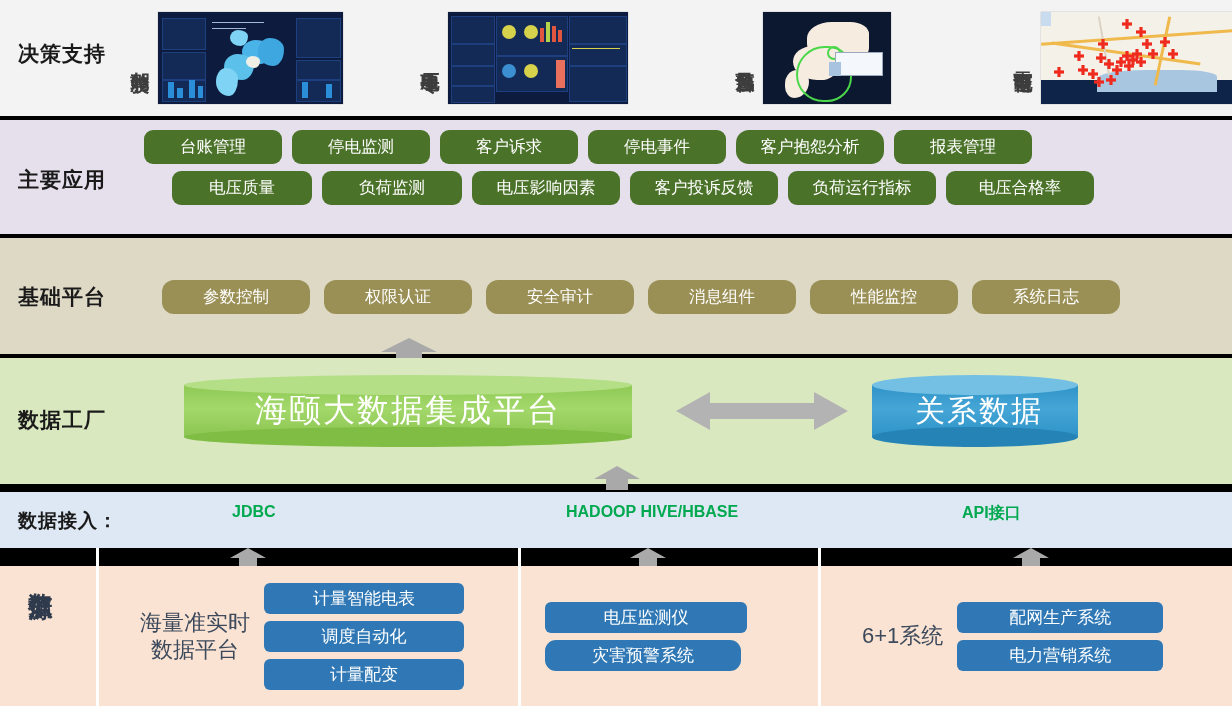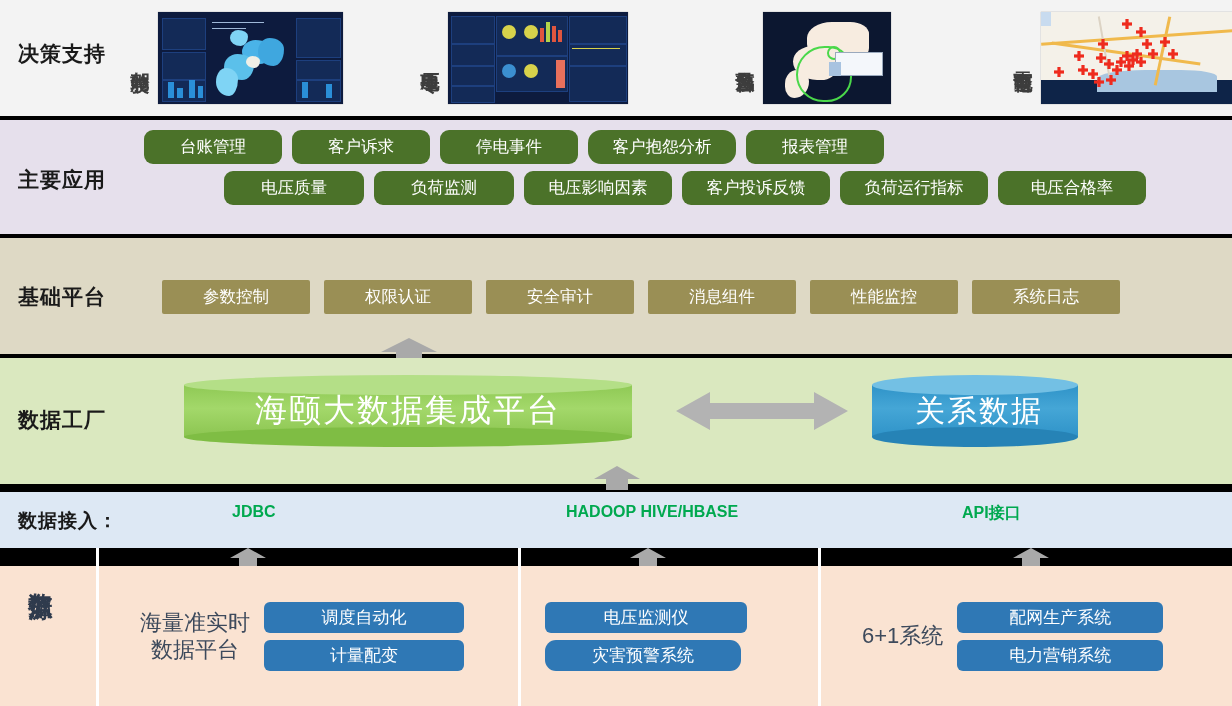--- a/index.html
+++ b/index.html
@@ -42,27 +42,27 @@
   #row-apps{top:120px;height:114px;background:#e6e0ec;}
   #row-apps .band-label{left:18px;top:46px;font-size:21px;letter-spacing:1px;}
   .pill-rows{position:absolute;left:144px;top:10px;width:1080px;}
   .pill-row{display:flex;gap:10px;margin-bottom:7px;}
   .pill{
     border-radius:9px;color:#fff;font-size:16.5px;
     display:flex;align-items:center;justify-content:center;
     height:34px;padding:0 14px;box-sizing:border-box;white-space:nowrap;
   }
   .pill-green{background:#4b7229;}
-  .pill-row.indent{margin-left:52px;padding-left:28px;}
+  .pill-row.indent{padding-left:28px;}
 
   
   #row-base{top:238px;height:116px;background:#ded9c5;}
   #row-base .band-label{left:18px;top:45px;font-size:21px;letter-spacing:1px;}
   .base-pills{position:absolute;left:162px;top:42px;display:flex;gap:14px;}
-  .pill-olive{background:#9a8f55;border-radius:2px;height:34px;font-size:16.5px;padding:0 20px;}
+  .pill-olive{background:#9a8f55;border-radius:12px;height:34px;font-size:16.5px;padding:0 20px;}
 
   
   #row-factory{top:358px;height:126px;background:#dae8bf;}
   #row-factory .band-label{left:18px;top:48px;font-size:21px;letter-spacing:1px;}
   .cyl{position:absolute;color:#fff;display:flex;align-items:center;justify-content:center;}
   .cyl .cyl-body{position:absolute;left:0;top:10px;width:100%;height:calc(100% - 20px);}
   .cyl .cyl-top{position:absolute;left:0;top:0;width:100%;height:20px;border-radius:50%;}
   .cyl .cyl-bot{position:absolute;left:0;bottom:0;width:100%;height:20px;border-radius:50%;}
   .cyl .cyl-text{position:relative;z-index:3;font-size:32px;letter-spacing:2px;}
   #cyl-haiyi{left:184px;top:375px;width:448px;height:72px;}
@@ -290,20 +290,21 @@
       </div>
 
     </div>
   </div>
 
   <div class="band" id="row-apps">
     <div class="band-label">主要应用</div>
     <div class="pill-rows">
       <div class="pill-row">
         <div class="pill pill-green" style="width:138px;">台账管理</div>
+        <div class="pill pill-green" style="width:138px;">停电监测</div>
         <div class="pill pill-green" style="width:138px;">客户诉求</div>
         <div class="pill pill-green" style="width:138px;">停电事件</div>
         <div class="pill pill-green" style="width:148px;border-radius:13px;">客户抱怨分析</div>
         <div class="pill pill-green" style="width:138px;">报表管理</div>
       </div>
       <div class="pill-row indent">
         <div class="pill pill-green" style="width:140px;">电压质量</div>
         <div class="pill pill-green" style="width:140px;">负荷监测</div>
         <div class="pill pill-green" style="width:148px;">电压影响因素</div>
         <div class="pill pill-green" style="width:148px;">客户投诉反馈</div>
@@ -382,20 +383,21 @@
     <div class="src-divider" style="left:96px;"></div>
     <div class="src-divider" style="left:518px;"></div>
     <div class="src-divider" style="left:818px;"></div>
 
     <div class="src-group" style="left:140px;">
       <div class="src-title">
         <div>海量准实时</div>
         <div>数据平台</div>
       </div>
       <div class="src-stack">
+        <div class="src-box" style="width:200px;">计量智能电表</div>
         <div class="src-box" style="width:200px;">调度自动化</div>
         <div class="src-box" style="width:200px;">计量配变</div>
       </div>
     </div>
 
     <div class="src-group" style="left:545px;">
       <div class="src-stack">
         <div class="src-box" style="width:202px;">电压监测仪</div>
         <div class="src-box" style="width:196px;border-radius:11px;">灾害预警系统</div>
       </div>

